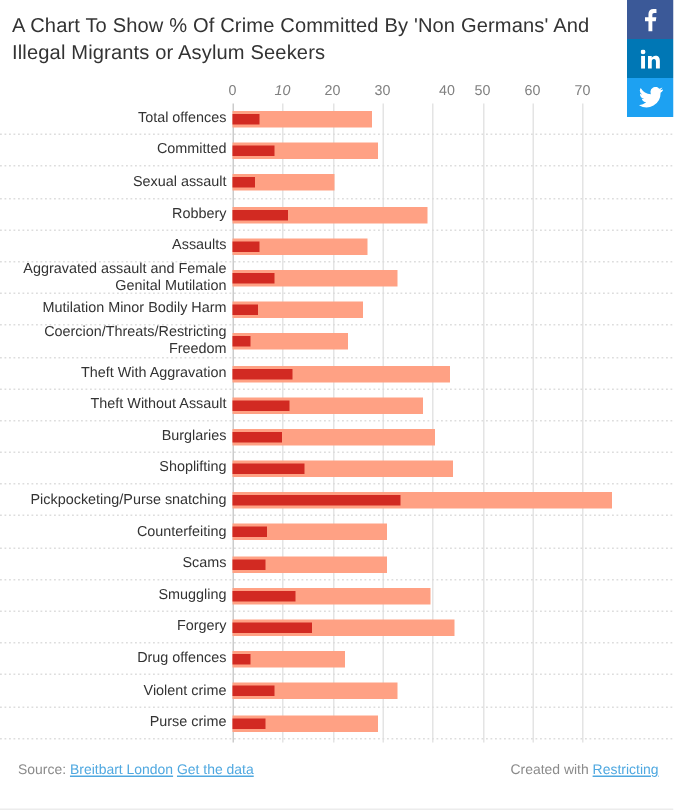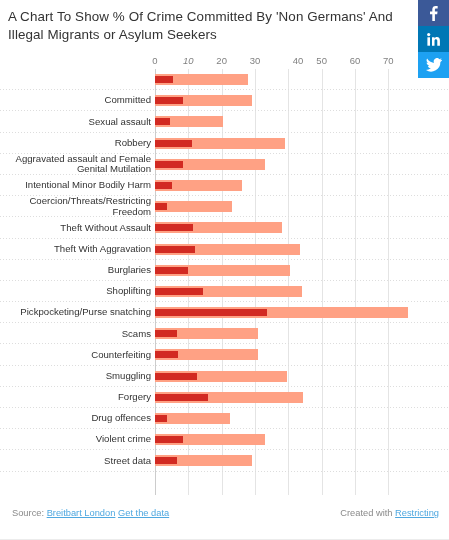--- a/index.html
+++ b/index.html
@@ -216,20 +216,21 @@
         <div class="gridline" style="left: 188.33px;"></div>
         <div class="gridline" style="left: 221.66px;"></div>
         <div class="gridline" style="left: 254.99px;"></div>
         <div class="gridline" style="left: 288.32px;"></div>
         <div class="gridline" style="left: 321.65px;"></div>
         <div class="gridline" style="left: 354.98px;"></div>
         <div class="gridline" style="left: 388.31px;"></div>
       </div>
     <div class="rows">
         <div class="bar-row">
+          <div class="cat-label">Total offences</div>
           <div class="bar-light" style="left: 155px; width: 93.324px; background: rgb(255, 161, 132);"></div>
           <div class="bar-dark" style="left: 155px; width: 18.3315px; background: rgb(210, 42, 34);"></div>
           <div class="row-sep"></div>
         </div>
         <div class="bar-row">
           <div class="cat-label">Committed</div>
           <div class="bar-light" style="left: 155px; width: 96.657px; background: rgb(255, 161, 132);"></div>
           <div class="bar-dark" style="left: 155px; width: 28.3305px; background: rgb(210, 42, 34);"></div>
           <div class="row-sep"></div>
         </div>
@@ -239,80 +240,86 @@
           <div class="bar-dark" style="left: 155px; width: 14.9985px; background: rgb(210, 42, 34);"></div>
           <div class="row-sep"></div>
         </div>
         <div class="bar-row">
           <div class="cat-label">Robbery</div>
           <div class="bar-light" style="left: 155px; width: 129.987px; background: rgb(255, 161, 132);"></div>
           <div class="bar-dark" style="left: 155px; width: 36.663px; background: rgb(210, 42, 34);"></div>
           <div class="row-sep"></div>
         </div>
         <div class="bar-row">
+          <div class="cat-label">Assaults</div>
+          <div class="bar-light" style="left: 155px; width: 89.991px; background: rgb(255, 161, 132);"></div>
+          <div class="bar-dark" style="left: 155px; width: 18.3315px; background: rgb(210, 42, 34);"></div>
+          <div class="row-sep"></div>
+        </div>
+        <div class="bar-row">
           <div class="cat-label two-line">Aggravated assault and Female Genital Mutilation</div>
           <div class="bar-light" style="left: 155px; width: 109.989px; background: rgb(255, 161, 132);"></div>
           <div class="bar-dark" style="left: 155px; width: 28.3305px; background: rgb(210, 42, 34);"></div>
           <div class="row-sep"></div>
         </div>
         <div class="bar-row">
-          <div class="cat-label">Intentional Minor Bodily Harm</div>
+          <div class="cat-label">Mutilation Minor Bodily Harm</div>
           <div class="bar-light" style="left: 155px; width: 86.658px; background: rgb(255, 161, 132);"></div>
           <div class="bar-dark" style="left: 155px; width: 16.665px; background: rgb(210, 42, 34);"></div>
           <div class="row-sep"></div>
         </div>
         <div class="bar-row">
           <div class="cat-label">Coercion/Threats/Restricting Freedom</div>
           <div class="bar-light" style="left: 155px; width: 76.659px; background: rgb(255, 161, 132);"></div>
           <div class="bar-dark" style="left: 155px; width: 11.6655px; background: rgb(210, 42, 34);"></div>
           <div class="row-sep"></div>
         </div>
         <div class="bar-row">
+          <div class="cat-label">Theft With Aggravation</div>
+          <div class="bar-light" style="left: 155px; width: 144.986px; background: rgb(255, 161, 132);"></div>
+          <div class="bar-dark" style="left: 155px; width: 39.996px; background: rgb(210, 42, 34);"></div>
+          <div class="row-sep"></div>
+        </div>
+        <div class="bar-row">
           <div class="cat-label">Theft Without Assault</div>
           <div class="bar-light" style="left: 155px; width: 126.654px; background: rgb(255, 161, 132);"></div>
           <div class="bar-dark" style="left: 155px; width: 38.3295px; background: rgb(210, 42, 34);"></div>
           <div class="row-sep"></div>
         </div>
         <div class="bar-row">
-          <div class="cat-label">Theft With Aggravation</div>
-          <div class="bar-light" style="left: 155px; width: 144.986px; background: rgb(255, 161, 132);"></div>
-          <div class="bar-dark" style="left: 155px; width: 39.996px; background: rgb(210, 42, 34);"></div>
-          <div class="row-sep"></div>
-        </div>
-        <div class="bar-row">
           <div class="cat-label">Burglaries</div>
           <div class="bar-light" style="left: 155px; width: 134.987px; background: rgb(255, 161, 132);"></div>
           <div class="bar-dark" style="left: 155px; width: 33.33px; background: rgb(210, 42, 34);"></div>
           <div class="row-sep"></div>
         </div>
         <div class="bar-row">
           <div class="cat-label">Shoplifting</div>
           <div class="bar-light" style="left: 155px; width: 146.652px; background: rgb(255, 161, 132);"></div>
           <div class="bar-dark" style="left: 155px; width: 48.3285px; background: rgb(210, 42, 34);"></div>
           <div class="row-sep"></div>
         </div>
         <div class="bar-row">
           <div class="cat-label">Pickpocketing/Purse snatching</div>
           <div class="bar-light" style="left: 155px; width: 253.308px; background: rgb(255, 161, 132);"></div>
           <div class="bar-dark" style="left: 155px; width: 111.656px; background: rgb(210, 42, 34);"></div>
           <div class="row-sep"></div>
         </div>
         <div class="bar-row">
+          <div class="cat-label">Counterfeiting</div>
+          <div class="bar-light" style="left: 155px; width: 103.323px; background: rgb(255, 161, 132);"></div>
+          <div class="bar-dark" style="left: 155px; width: 23.331px; background: rgb(210, 42, 34);"></div>
+          <div class="row-sep"></div>
+        </div>
+        <div class="bar-row">
           <div class="cat-label">Scams</div>
           <div class="bar-light" style="left: 155px; width: 103.323px; background: rgb(255, 161, 132);"></div>
           <div class="bar-dark" style="left: 155px; width: 21.6645px; background: rgb(210, 42, 34);"></div>
           <div class="row-sep"></div>
         </div>
         <div class="bar-row">
-          <div class="cat-label">Counterfeiting</div>
-          <div class="bar-light" style="left: 155px; width: 103.323px; background: rgb(255, 161, 132);"></div>
-          <div class="bar-dark" style="left: 155px; width: 23.331px; background: rgb(210, 42, 34);"></div>
-          <div class="row-sep"></div>
-        </div>
-        <div class="bar-row">
           <div class="cat-label">Smuggling</div>
           <div class="bar-light" style="left: 155px; width: 131.654px; background: rgb(255, 161, 132);"></div>
           <div class="bar-dark" style="left: 155px; width: 41.6625px; background: rgb(210, 42, 34);"></div>
           <div class="row-sep"></div>
         </div>
         <div class="bar-row">
           <div class="cat-label">Forgery</div>
           <div class="bar-light" style="left: 155px; width: 148.319px; background: rgb(255, 161, 132);"></div>
           <div class="bar-dark" style="left: 155px; width: 53.328px; background: rgb(210, 42, 34);"></div>
           <div class="row-sep"></div>
@@ -323,21 +330,21 @@
           <div class="bar-dark" style="left: 155px; width: 11.6655px; background: rgb(210, 42, 34);"></div>
           <div class="row-sep"></div>
         </div>
         <div class="bar-row">
           <div class="cat-label">Violent crime</div>
           <div class="bar-light" style="left: 155px; width: 109.989px; background: rgb(255, 161, 132);"></div>
           <div class="bar-dark" style="left: 155px; width: 28.3305px; background: rgb(210, 42, 34);"></div>
           <div class="row-sep"></div>
         </div>
         <div class="bar-row">
-          <div class="cat-label">Street data</div>
+          <div class="cat-label">Purse crime</div>
           <div class="bar-light" style="left: 155px; width: 96.657px; background: rgb(255, 161, 132);"></div>
           <div class="bar-dark" style="left: 155px; width: 21.6645px; background: rgb(210, 42, 34);"></div>
           <div class="row-sep"></div>
         </div>
       </div>
   </div>
 
   <div class="footer">
     <div class="footer-left">
       <span>Source:</span>

